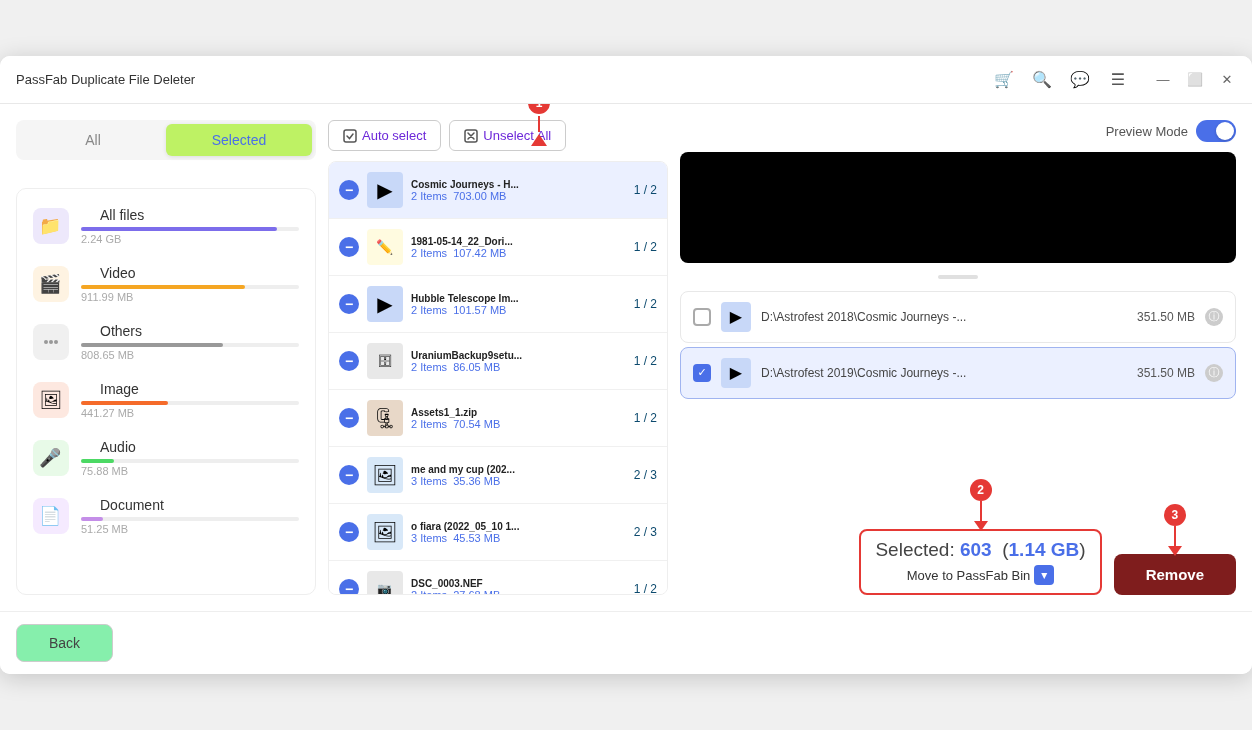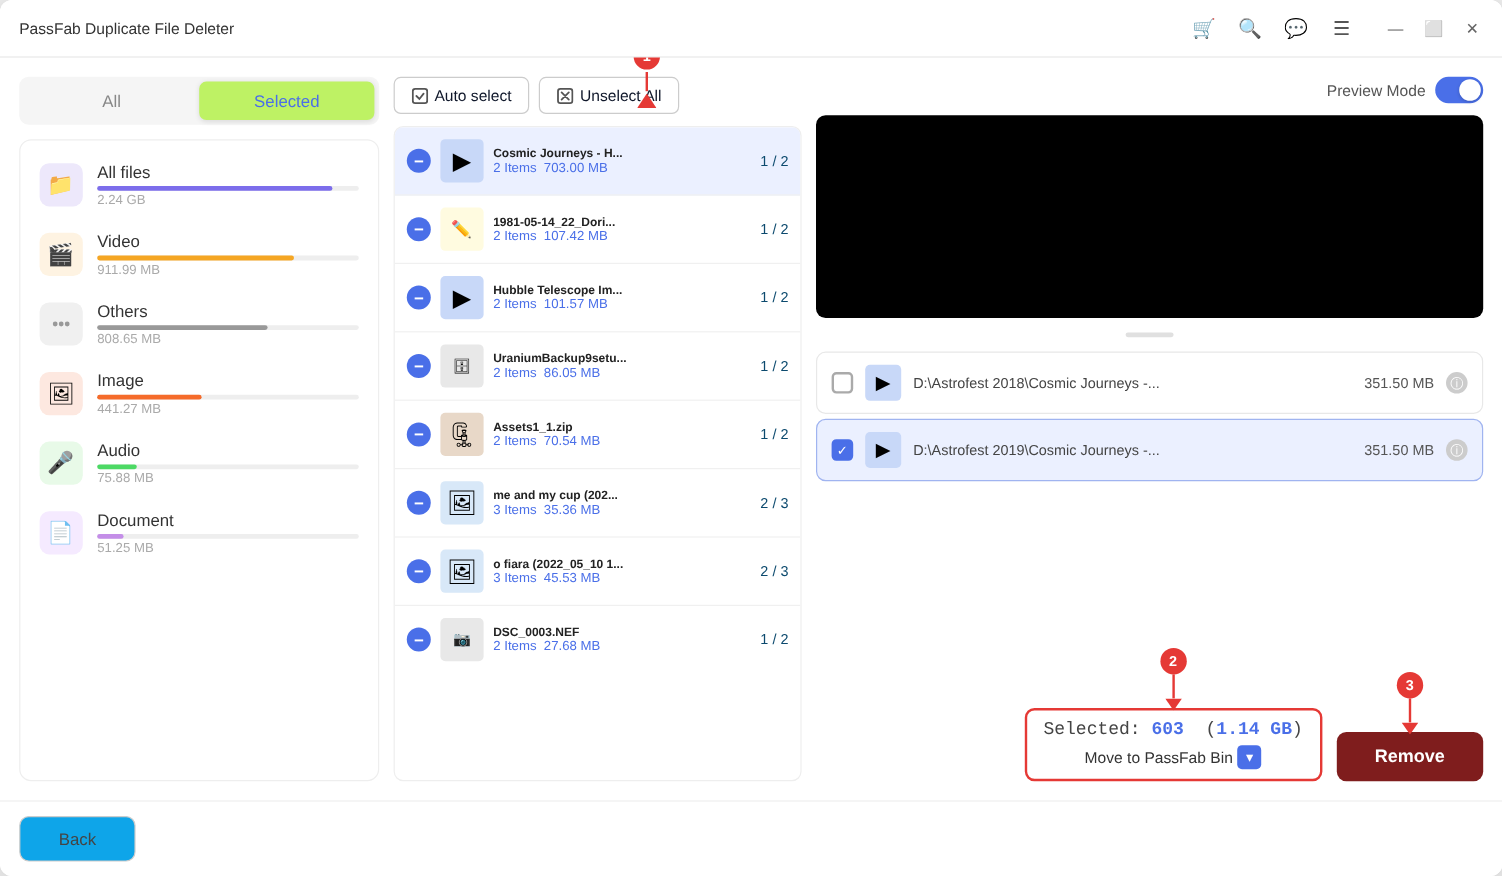--- a/index.html
+++ b/index.html
@@ -8,21 +8,21 @@
       background: #f0f0f0;
       display: flex;
       justify-content: center;
       align-items: center;
       width: 1252px;
       height: 730px;
       overflow: hidden;
     }
     .app-window {
       width: 1252px;
-      height: 730px;
+      height: 618px;
       background: #ffffff;
       border-radius: 10px;
       box-shadow: 0 4px 24px rgba(0,0,0,0.18);
       display: flex;
       flex-direction: column;
       overflow: hidden;
     }
     
     .title-bar {
       display: flex;
@@ -79,21 +79,21 @@
       padding: 16px;
       gap: 12px;
     }
 
     
     .left-panel {
       width: 300px;
       flex-shrink: 0;
       display: flex;
       flex-direction: column;
-      gap: 0;
+      gap: 16px;
     }
     .tab-switcher {
       display: flex;
       background: #f5f5f5;
       border-radius: 8px;
       padding: 4px;
       margin-bottom: 12px;
     }
     .tab-btn {
       flex: 1;
@@ -138,20 +138,21 @@
       justify-content: center;
       font-size: 18px;
       flex-shrink: 0;
     }
     .file-type-info { flex: 1; }
     .file-type-name {
       font-size: 14px;
       font-weight: 500;
       color: #333;
       margin-bottom: 4px;
+      margin-left: 19px;
     }
     .file-type-bar-wrap {
       height: 4px;
       background: #eee;
       border-radius: 2px;
       margin-bottom: 2px;
     }
     .file-type-bar {
       height: 4px;
       border-radius: 2px;
@@ -177,21 +178,21 @@
     }
     .toolbar-btn {
       display: flex;
       align-items: center;
       gap: 5px;
       padding: 7px 14px;
       border: 1.5px solid #ccc;
       border-radius: 6px;
       background: #fff;
       font-size: 13px;
-      color: #0f172a;
+      color: #6d28d9;
       cursor: pointer;
       font-weight: 500;
     }
     .file-list {
       flex: 1;
       overflow-y: auto;
       display: flex;
       flex-direction: column;
       gap: 0;
       border: 1px solid #eee;
@@ -391,37 +392,36 @@
       justify-content: space-between;
       padding: 12px 16px;
       background: #fff;
       border-top: 1px solid #eee;
       flex-shrink: 0;
     }
     .back-btn {
       padding: 10px 32px;
       border: 1.5px solid #ccc;
       border-radius: 8px;
-      background: #0ea5e9;
+      background: #86efac;
       font-size: 14px;
       color: #444;
       cursor: pointer;
       font-weight: 500;
     }
     .selected-info-box {
       border: 2px solid #e53935;
       border-radius: 8px;
       padding: 8px 14px;
       text-align: center;
       background: #fff;
     }
     .selected-info-top {
-      font-size: 15px;
+      font-size: 19px;
       color: #444;
-      font-family: Liberation Mono, monospace;
     }
     .selected-info-top .count { color: #4A6FE8; font-weight: 600; }
     .selected-info-top .size { color: #4A6FE8; font-weight: 600; }
     .selected-info-bottom {
       display: flex;
       align-items: center;
       gap: 4px;
       margin-top: 4px;
       font-size: 13px;
       color: #333;

